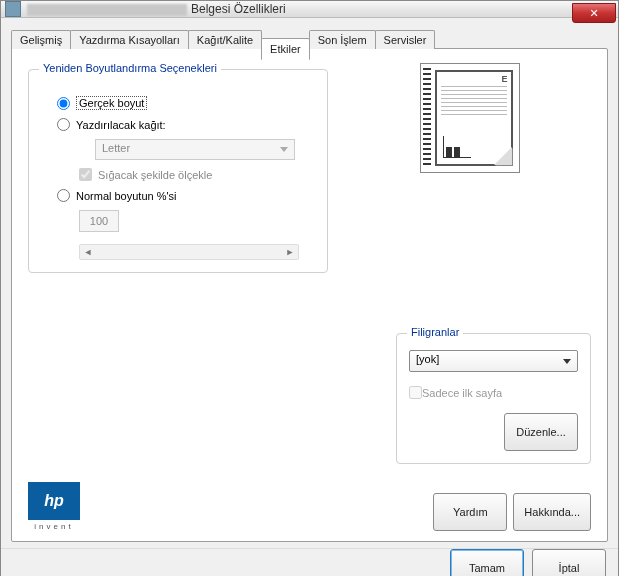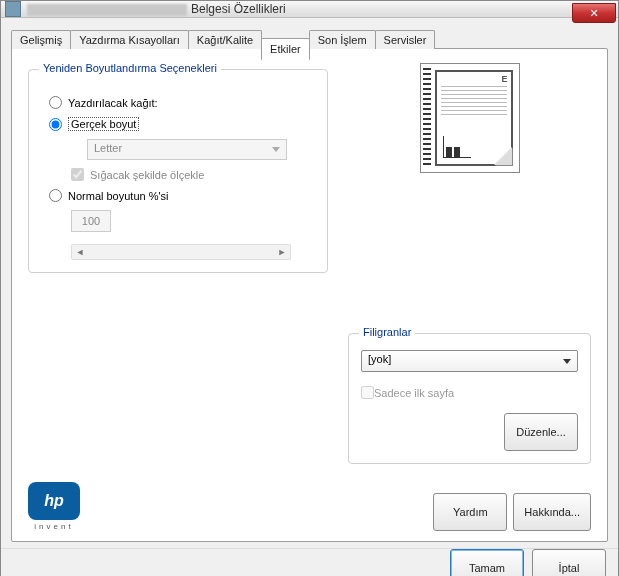--- a/index.html
+++ b/index.html
@@ -107,21 +107,21 @@
 }
 .columns {
   display: flex;
   gap: 20px;
 }
 .col-left { flex: 1; min-width: 300px; }
 .col-right { width: 250px; }
 .groupbox {
   border: 1px solid #d0d0d0;
   border-radius: 4px;
-  padding: 18px 12px 12px 20px;
+  padding: 18px 12px 12px 28px;
   position: relative;
   margin-top: 6px;
 }
 .groupbox-title {
   position: absolute;
   top: -8px;
   left: 10px;
   background: #fff;
   padding: 0 4px;
   color: #003399;
@@ -266,20 +266,21 @@
   border-right: 18px solid #888;
   border-top: 18px solid transparent;
   transform: translate(1px,1px);
 }
 .watermark-box {
   border: 1px solid #d0d0d0;
   border-radius: 4px;
   padding: 16px 12px 12px 12px;
   position: relative;
   margin-top: 160px;
+  margin-left: 48px;
 }
 .wm-title {
   position: absolute;
   top: -8px; left: 10px;
   background: #fff;
   padding: 0 4px;
   color: #003399;
   font-size: 11px;
 }
 .select-enabled {
@@ -324,21 +325,21 @@
 }
 .bottom-row {
   display: flex;
   justify-content: space-between;
   align-items: flex-end;
   margin-top: 18px;
 }
 .hp-logo {
   width: 52px; height: 38px;
   background: #0a5ea0;
-  border-radius: 8px;
+  border-radius: 0;
   position: relative;
   color: #fff;
   text-align: center;
   line-height: 38px;
   font-size: 16px;
   font-style: italic;
   font-weight: bold;
 }
 .hp-invent {
   font-size: 8px;
@@ -390,27 +391,27 @@
     </div>
 
     <div class="tabpanel">
       <div class="columns">
 
         <div class="col-left">
           <div class="groupbox">
             <div class="groupbox-title">Yeniden Boyutlandırma Seçenekleri</div>
 
             <div class="radio-row">
+              <input type="radio" name="rs" checked="" style="">
+              <span class="radio-label sel">Gerçek boyut</span>
+            </div>
+
+            <div class="radio-row">
               <input type="radio" name="rs" style="">
               <span class="radio-label">Yazdırılacak kağıt:</span>
-            </div>
-
-            <div class="radio-row">
-              <input type="radio" name="rs" checked="" style="">
-              <span class="radio-label sel">Gerçek boyut</span>
             </div>
 
             <div class="indent">
               <div class="select-disabled">
                 <span>Letter</span>
               </div>
               <div class="chk-row">
                 <input type="checkbox" checked="" disabled="" style="">
                 <span>Sığacak şekilde ölçekle</span>
               </div>

